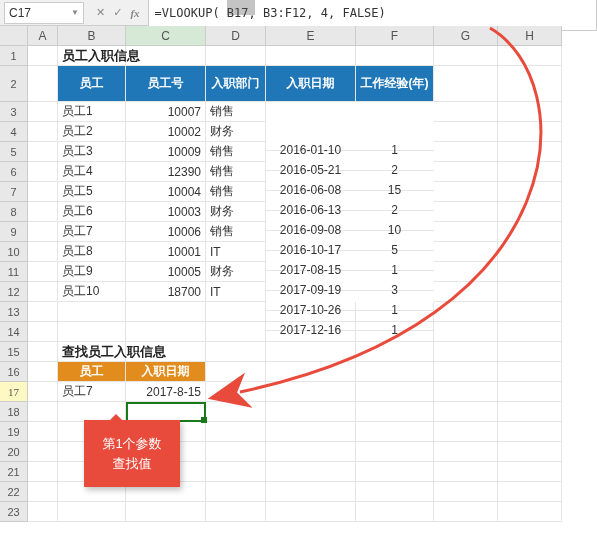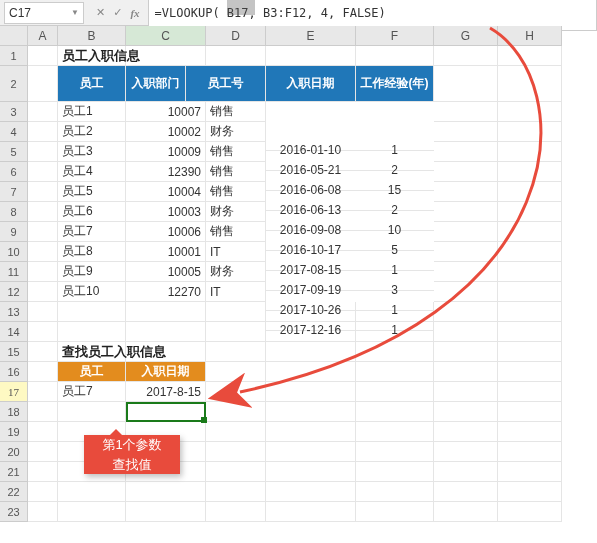--- a/index.html
+++ b/index.html
@@ -39,21 +39,21 @@
   .hdr-cell { background: #2077b8; color: #fff; font-weight: bold; justify-content: center; text-align: center; line-height: 1.2; }
   .num { justify-content: flex-end; }
   .ctr { justify-content: center; margin-top: 48px; }
 
   .hdr2 { background: #e38c1e; color: #fff; font-weight: bold; justify-content: center; }
 
   .active-cell { position: absolute; border: 2px solid #1a7a1a; pointer-events: none; }
   .active-cell::after { content: ""; position: absolute; right: -3px; bottom: -3px; width: 6px; height: 6px; background: #1a7a1a; }
 
   
-  .callout { position: absolute; left: 84px; top: 435px; width: 96px; background: #e84b3c; color: #fff; text-align: center; padding: 0 6px; font-size: 13px; line-height: 1.5; box-shadow: 2px 3px 6px rgba(0,0,0,0.25); }
+  .callout { position: absolute; left: 84px; top: 420px; width: 96px; background: #e84b3c; color: #fff; text-align: center; padding: 14px 6px; font-size: 13px; line-height: 1.5; box-shadow: 2px 3px 6px rgba(0,0,0,0.25); }
   .callout::before { content: ""; position: absolute; top: -16px; left: 22px; border: 10px solid transparent; border-bottom-color: #e84b3c; }
 
   .arrow-svg { position: absolute; left: 0; top: 0; pointer-events: none; }
 </style>
 </head>
 <body>
 
 <div class="formula-bar">
   <div class="name-box">
     <span>C17</span>
@@ -118,22 +118,22 @@
         <div class="cell cD"></div>
         <div class="cell cE"></div>
         <div class="cell cF"></div>
         <div class="cell cG"></div>
         <div class="cell cH"></div>
       </div>
 
     <div class="row r2">
       <div class="cell cA"></div>
       <div class="cell cB hdr-cell">员工</div>
+      <div class="cell cC hdr-cell">员工号</div>
       <div class="cell cD hdr-cell">入职部门</div>
-      <div class="cell cC hdr-cell">员工号</div>
       <div class="cell cE hdr-cell">入职日期</div>
       <div class="cell cF hdr-cell">工作经验(年)</div>
       <div class="cell cG"></div>
         <div class="cell cH"></div>
     </div>
 
     <div id="data-rows">
         <div class="row">
           <div class="cell cA"></div>
           <div class="cell cB">员工1</div>
@@ -220,21 +220,21 @@
           <div class="cell cC num">10005</div>
           <div class="cell cD">财务</div>
           <div class="cell cE ctr">2017-10-26</div>
           <div class="cell cF ctr">1</div>
           <div class="cell cG"></div>
           <div class="cell cH"></div>
         </div>
         <div class="row">
           <div class="cell cA"></div>
           <div class="cell cB">员工10</div>
-          <div class="cell cC num">12270</div>
+          <div class="cell cC num">18700</div>
           <div class="cell cD">IT</div>
           <div class="cell cE ctr">2017-12-16</div>
           <div class="cell cF ctr">1</div>
           <div class="cell cG"></div>
           <div class="cell cH"></div>
         </div>
       </div>
 
     <div class="row">
         <div class="cell cA"></div>

